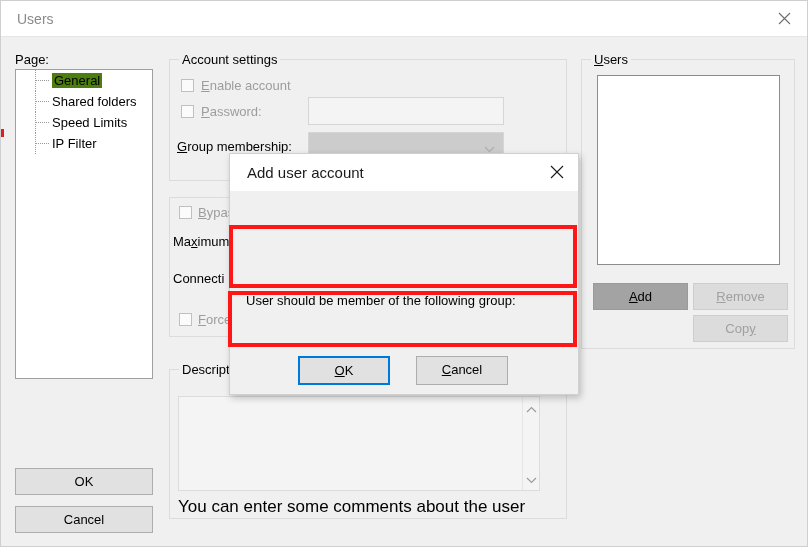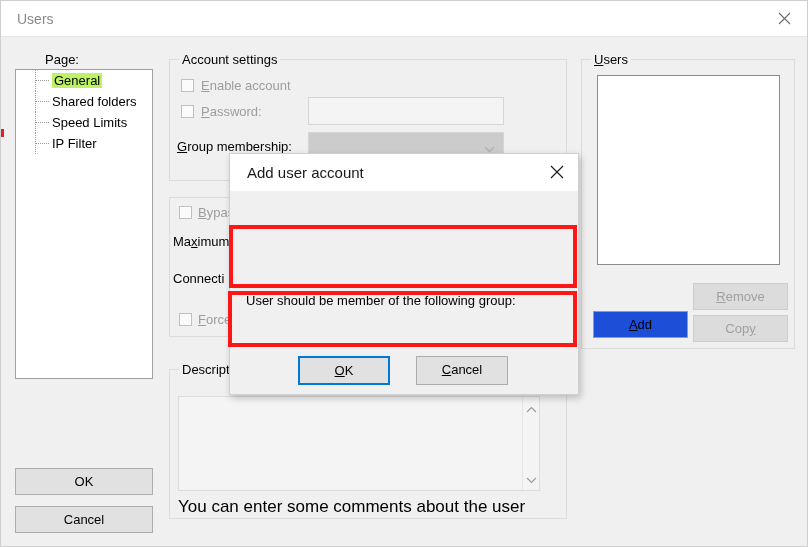--- a/index.html
+++ b/index.html
@@ -18,27 +18,27 @@
 
   
   .titlebar{position:absolute;left:0;top:0;width:806px;height:36px;background:#ffffff;
             border-bottom:1px solid #e6e6e6;box-sizing:border-box;}
   .titlebar .caption{position:absolute;left:16px;top:10px;font-size:14px;color:#8a8a8a;}
   .titlebar .closebtn{position:absolute;right:0;top:0;width:46px;height:35px;
             display:flex;align-items:center;justify-content:center;cursor:default;}
   .titlebar .closebtn svg{display:block;}
 
   
-  .pagelabel{position:absolute;left:14px;top:51px;font-size:13px;margin-left:30px;}
+  .pagelabel{position:absolute;left:14px;top:51px;font-size:13px;}
   .pagetree{position:absolute;left:14px;top:68px;width:138px;height:310px;
             background:#fff;border:1px solid #a0a0a0;box-sizing:border-box;}
   .treeitem{position:relative;height:21px;line-height:21px;padding-left:36px;font-size:13px;white-space:nowrap;}
   .treeitem .dots{position:absolute;left:19px;top:10px;width:14px;border-top:1px dotted #9a9a9a;}
   .treeitem .vline{position:absolute;left:19px;top:0;height:21px;border-left:1px dotted #9a9a9a;}
-  .treeitem.sel .lbl{background:#bef264;padding:0 2px;}
+  .treeitem.sel .lbl{background:#4d7c0f;padding:0 2px;}
 
   .leftbtn{position:absolute;left:14px;width:138px;height:27px;background:#e1e1e1;
       border:1px solid #adadad;box-sizing:border-box;font-family:"Liberation Sans",sans-serif;
       font-size:13px;color:#000;text-align:center;line-height:25px;cursor:default;}
   #btn-ok-main{top:467px;}
   #btn-cancel-main{top:505px;}
 
   .redpix{position:absolute;left:0;top:128px;width:3px;height:8px;background:#e02020;}
 
   
@@ -58,21 +58,21 @@
 
   .tbox{position:absolute;background:#f4f4f4;border:1px solid #d6d6d6;box-sizing:border-box;}
   .combo-dis{position:absolute;background:#cccccc;border:1px solid #d6d6d6;box-sizing:border-box;}
   .combo-dis .arrow{position:absolute;right:8px;top:8px;}
 
   
   #users-list{position:absolute;left:596px;top:74px;width:183px;height:190px;background:#fff;
               border:1px solid #8c8c8c;box-sizing:border-box;}
   .ubtn{position:absolute;height:27px;width:95px;box-sizing:border-box;font-size:13px;
         text-align:center;line-height:25px;cursor:default;font-family:"Liberation Sans",sans-serif;}
-  .ubtn.en{background:#1d4ed8;border:1px solid #9a9a9a;color:#000;margin-top:28px;}
+  .ubtn.en{background:#a3a3a3;border:1px solid #9a9a9a;color:#000;}
   .ubtn.di{background:#dcdcdc;border:1px solid #cdcdcd;color:#a0a0a0;}
   #btn-add{left:592px;top:282px;}
   #btn-remove{left:692px;top:282px;}
   #btn-rename{left:592px;top:314px;}
   #btn-copy{left:692px;top:314px;}
 
   
   #desc-area{position:absolute;left:177px;top:395px;width:362px;height:95px;background:#f4f4f4;
              border:1px solid #dcdcdc;box-sizing:border-box;}
   #desc-scroll{position:absolute;right:0;top:0;width:17px;height:93px;background:#f4f4f4;border-left:1px solid #e6e6e6;box-sizing:border-box;}

